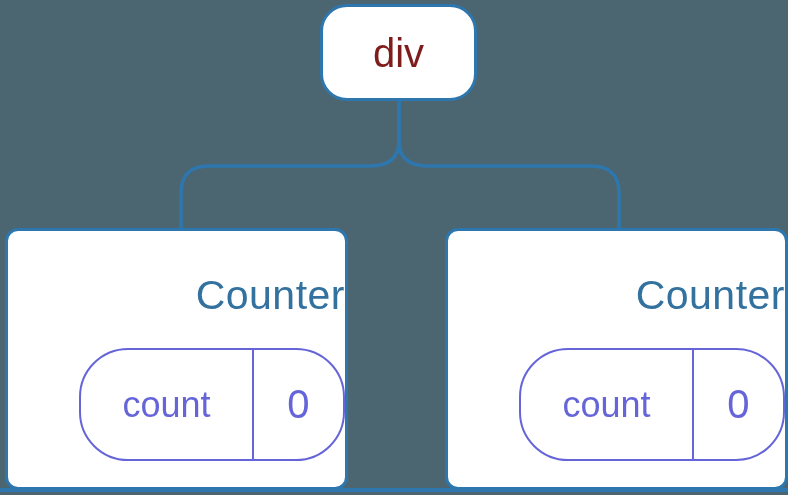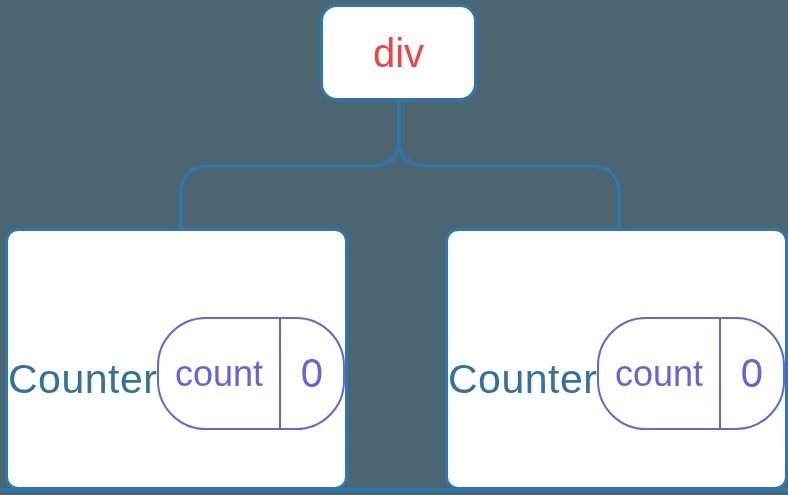--- a/index.html
+++ b/index.html
@@ -41,40 +41,40 @@
   }
 
   .root-node {
     position: absolute;
     left: 320px;
     top: 4px;
     width: 157px;
     height: 97px;
     background: #FFFFFF;
     border: 3px solid #2E77AE;
-    border-radius: 17px;
+    border-radius: 27px;
     display: flex;
     align-items: center;
     justify-content: center;
-    color: #ef4444;
+    color: #7f1d1d;
     font-size: 40px;
     line-height: 1;
   }
 
   .card {
     position: absolute;
     top: 228px;
     width: 343px;
     height: 262px;
     background: #FFFFFF;
     border: 3px solid #2E77AE;
     border-radius: 13px;
     display: flex;
-    flex-direction: row;
-    align-items: center;
+    flex-direction: column;
+    align-items: flex-end;
   }
   .card.left  { left: 5px; }
   .card.right { left: 445px; }
 
   .card-title {
     margin-top: 40px;
     font-size: 41px;
     line-height: 48px;
     font-weight: 500;
     color: #33719F;

